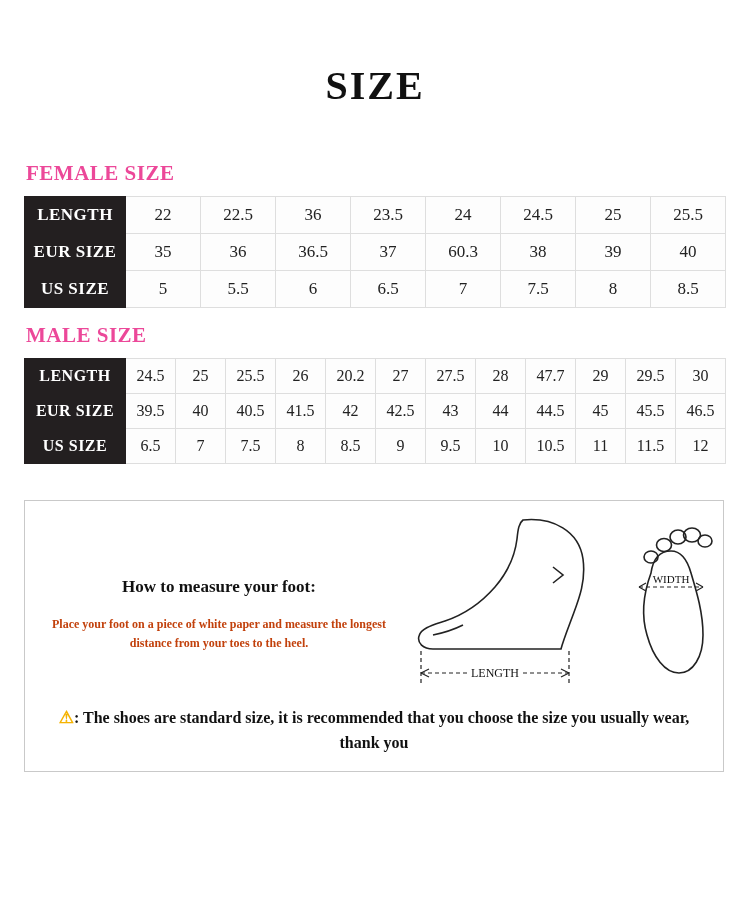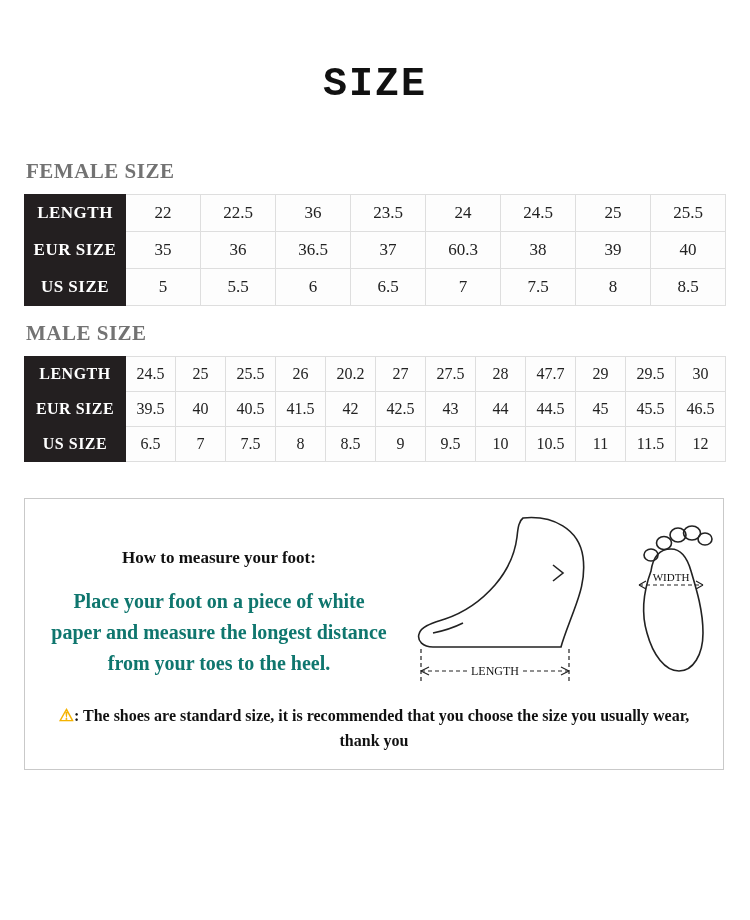--- a/index.html
+++ b/index.html
@@ -17,33 +17,33 @@
   }
   .page {
     width: 750px;
     height: 920px;
     box-sizing: border-box;
     padding: 0 24px;
     position: relative;
   }
   .title {
     text-align: center;
-    font-family: Liberation Mono, monospace;
+    font-family: Liberation Serif, serif;
     font-weight: bold;
     font-size: 40px;
     letter-spacing: 2px;
     margin: 0;
     padding-top: 62px;
     color: #111;
   }
   .section-heading {
     font-family: "Liberation Serif", serif;
     font-weight: bold;
     font-size: 21px;
-    color: #737373;
+    color: #ec4899;
     letter-spacing: 0.5px;
   }
   #female-heading { margin-top: 52px; margin-left: 2px; }
   #male-heading { margin-top: 15px; margin-left: 2px; }
 
   table.size-table {
     border-collapse: collapse;
     width: 702px;
     margin-top: 10px;
     table-layout: fixed;
@@ -92,23 +92,23 @@
   .measure-title {
     font-family: "Liberation Serif", serif;
     font-weight: bold;
     font-size: 17px;
     color: #111;
     margin-bottom: 18px;
   }
   .measure-body {
     font-family: "Liberation Serif", serif;
     font-weight: bold;
-    font-size: 20px;
+    font-size: 12px;
     line-height: 1.55;
-    color: #0f766e;
+    color: #c2410c;
     padding: 0 16px;
   }
   .measure-art {
     flex: 1;
     position: relative;
     height: 190px;
   }
   .note {
     text-align: center;
     font-family: "Liberation Serif", serif;

